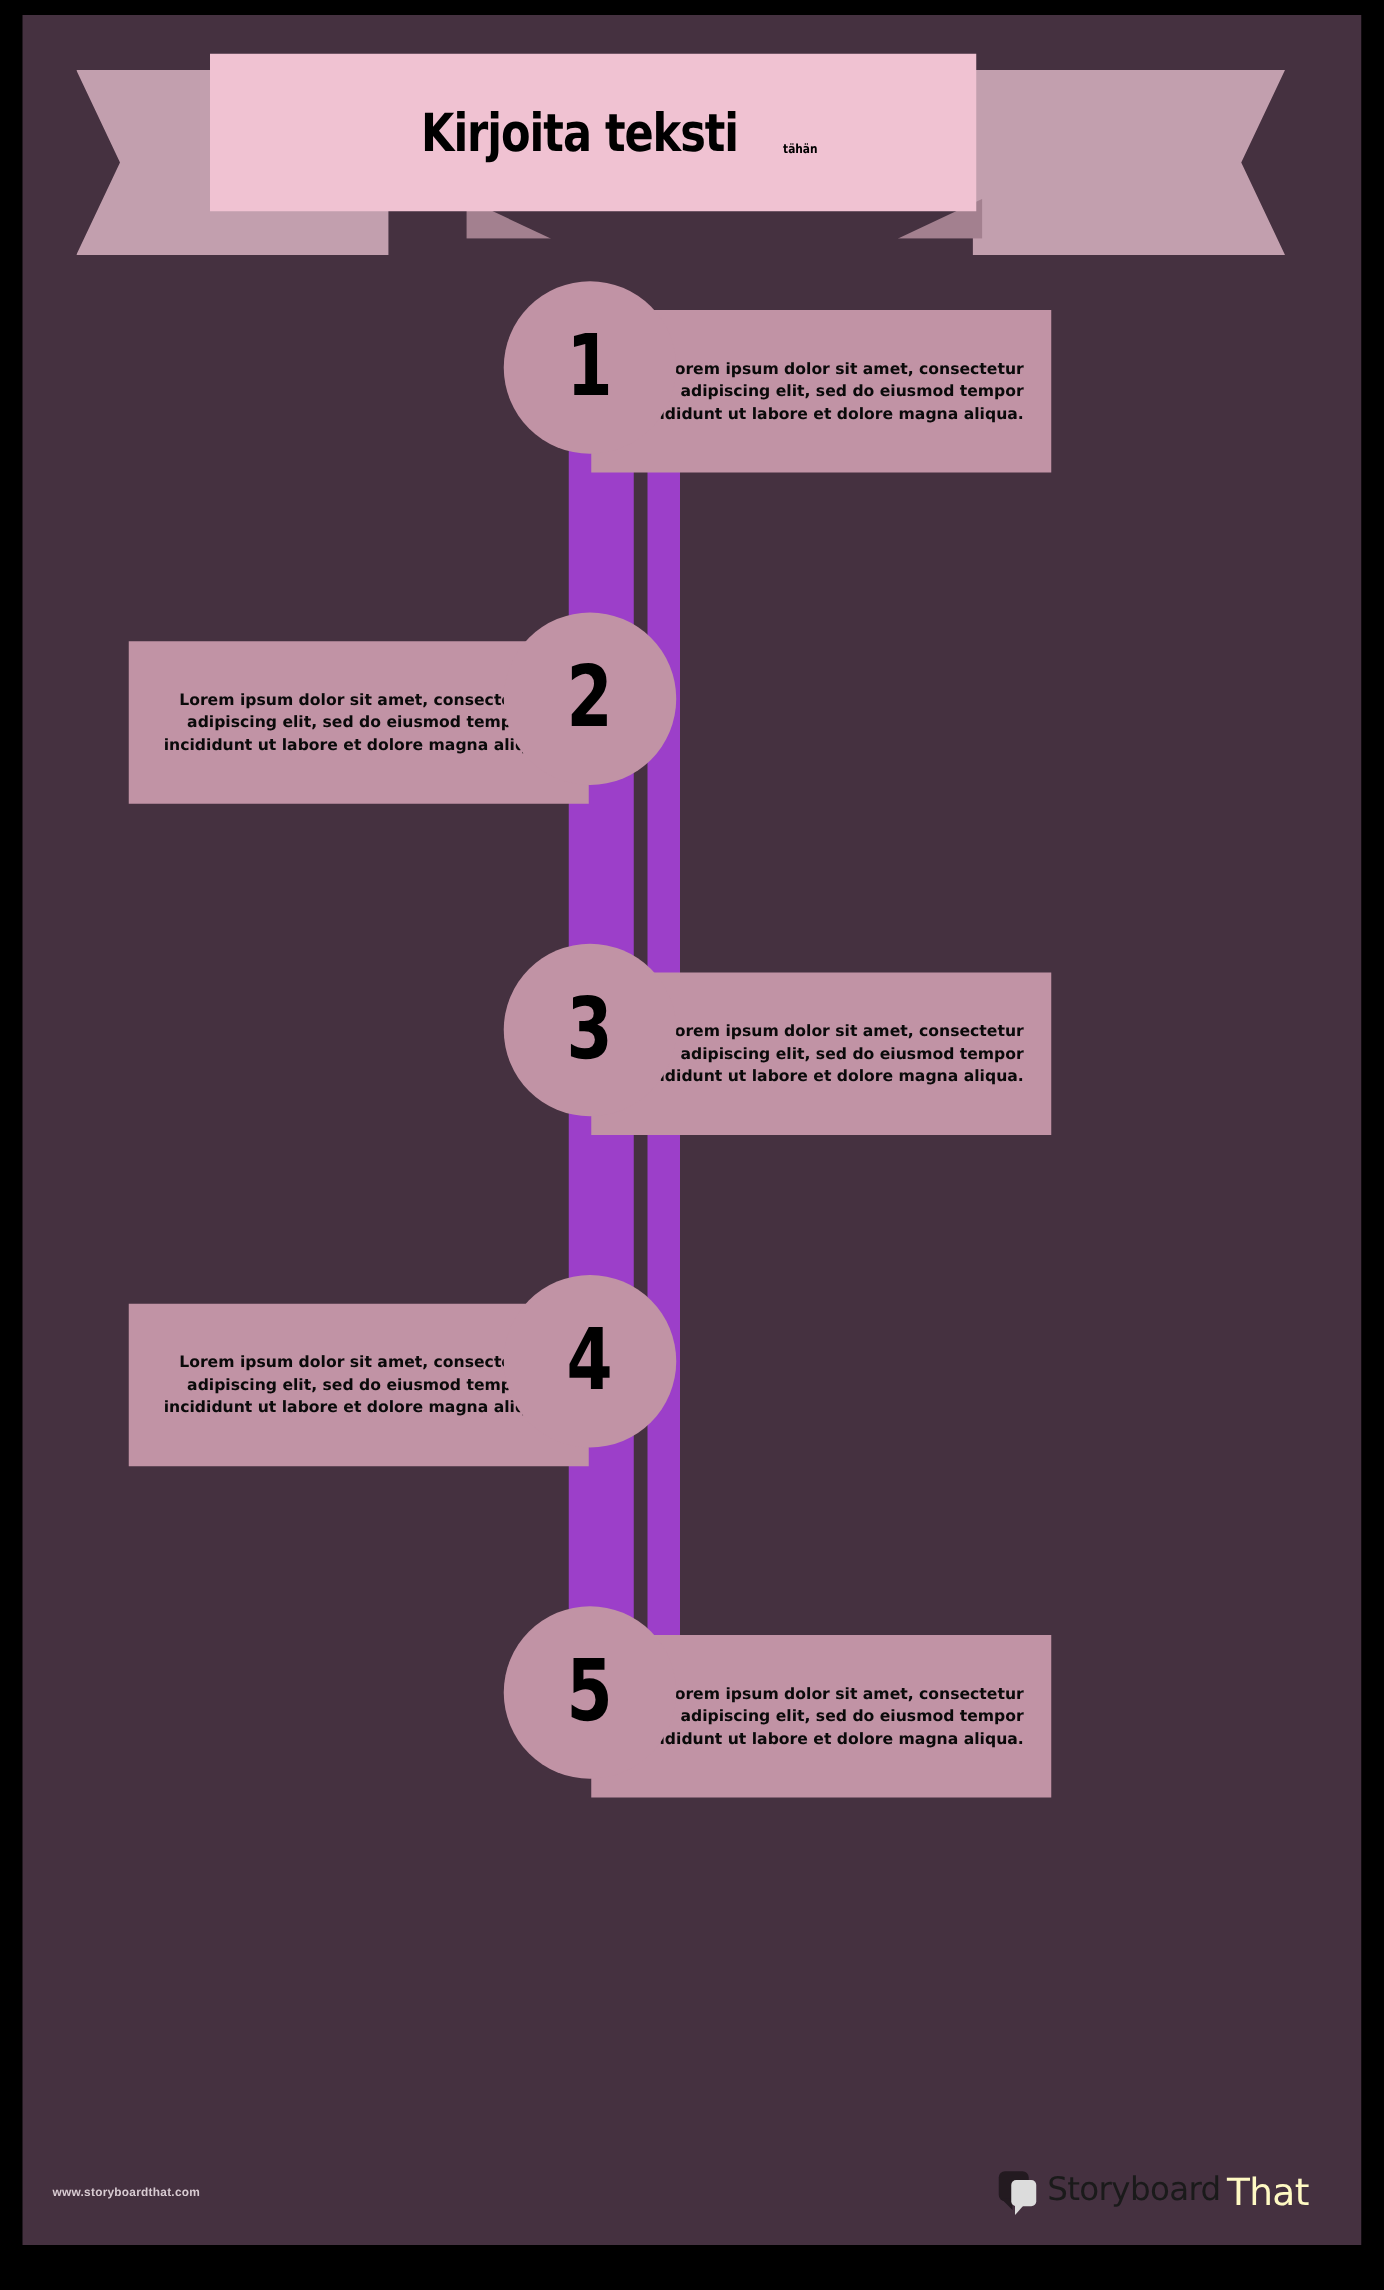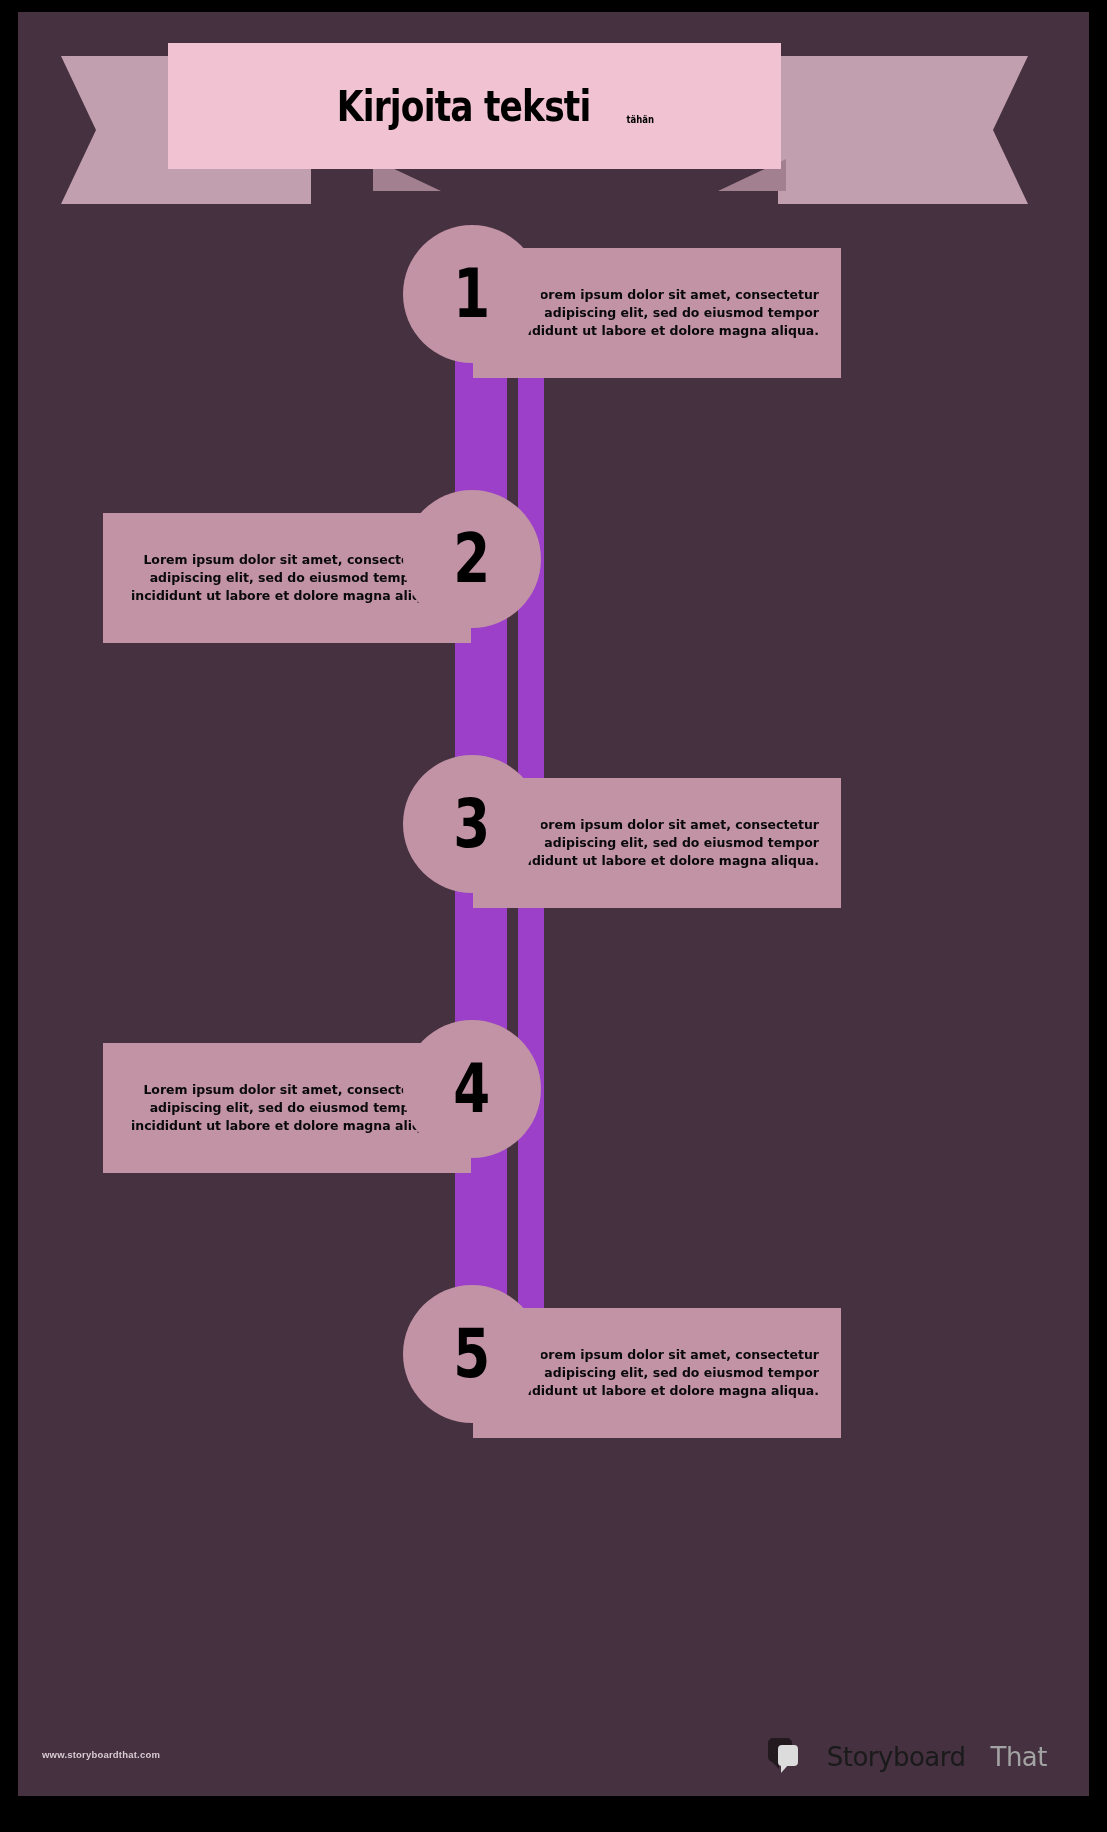--- a/index.html
+++ b/index.html
@@ -41,32 +41,32 @@
   .step.right .step-text{text-align:right;padding-right:22px;}
   .step.left  .step-text{text-align:center;padding:0 14px;}
   .circle{position:absolute;top:0;left:385px;width:138px;height:138px;border-radius:50%;
       background:#c193a5;display:flex;align-items:center;justify-content:center;}
   .circle-num{font-family:"DejaVu Sans",sans-serif;font-weight:bold;font-size:68px;color:#000;
       transform:scaleX(.78);line-height:1;}
 
   
   .footer-url{position:absolute;left:24px;bottom:36px;font-family:Liberation Sans, sans-serif;
       font-weight:bold;font-size:9.5px;color:#d8cbd2;letter-spacing:.2px;}
-  .logo{position:absolute;right:42px;bottom:24px;display:flex;align-items:flex-end;gap:25px;}
+  .logo{position:absolute;right:42px;bottom:24px;display:flex;align-items:flex-start;gap:5px;}
   .logo-mark{position:relative;width:34px;height:34px;}
   .bubble-back{position:absolute;left:0;top:0;width:24px;height:24px;background:#231a20;
       border-radius:5px 5px 0 5px;}
   .bubble-back:after{content:"";position:absolute;left:2px;top:22px;border-width:0 9px 9px 0;
       border-style:solid;border-color:transparent #231a20 transparent transparent;}
   .bubble-front{position:absolute;left:10px;top:7px;width:20px;height:21px;background:#dcdcdc;
       border-radius:4px;}
   .bubble-front:after{content:"";position:absolute;left:3px;top:19px;border-width:9px 8px 0 0;
       border-style:solid;border-color:#dcdcdc transparent transparent transparent;}
   .logo-a{font-family:"DejaVu Sans",sans-serif;font-size:26px;color:#1a1a1a;letter-spacing:-.5px;}
-  .logo-b{font-family:"DejaVu Sans",sans-serif;font-size:26px;color:#a3a3a3;letter-spacing:-.5px;}
+  .logo-b{font-family:"DejaVu Sans",sans-serif;font-size:30px;color:#fef9c3;letter-spacing:-.5px;}
 </style>
 </head>
 <body>
 
 <div id="poster">
   <div class="panel">
 
     <div class="ribbon">
       <div class="ribbon-tail tail-left"></div>
       <div class="ribbon-tail tail-right"></div>

